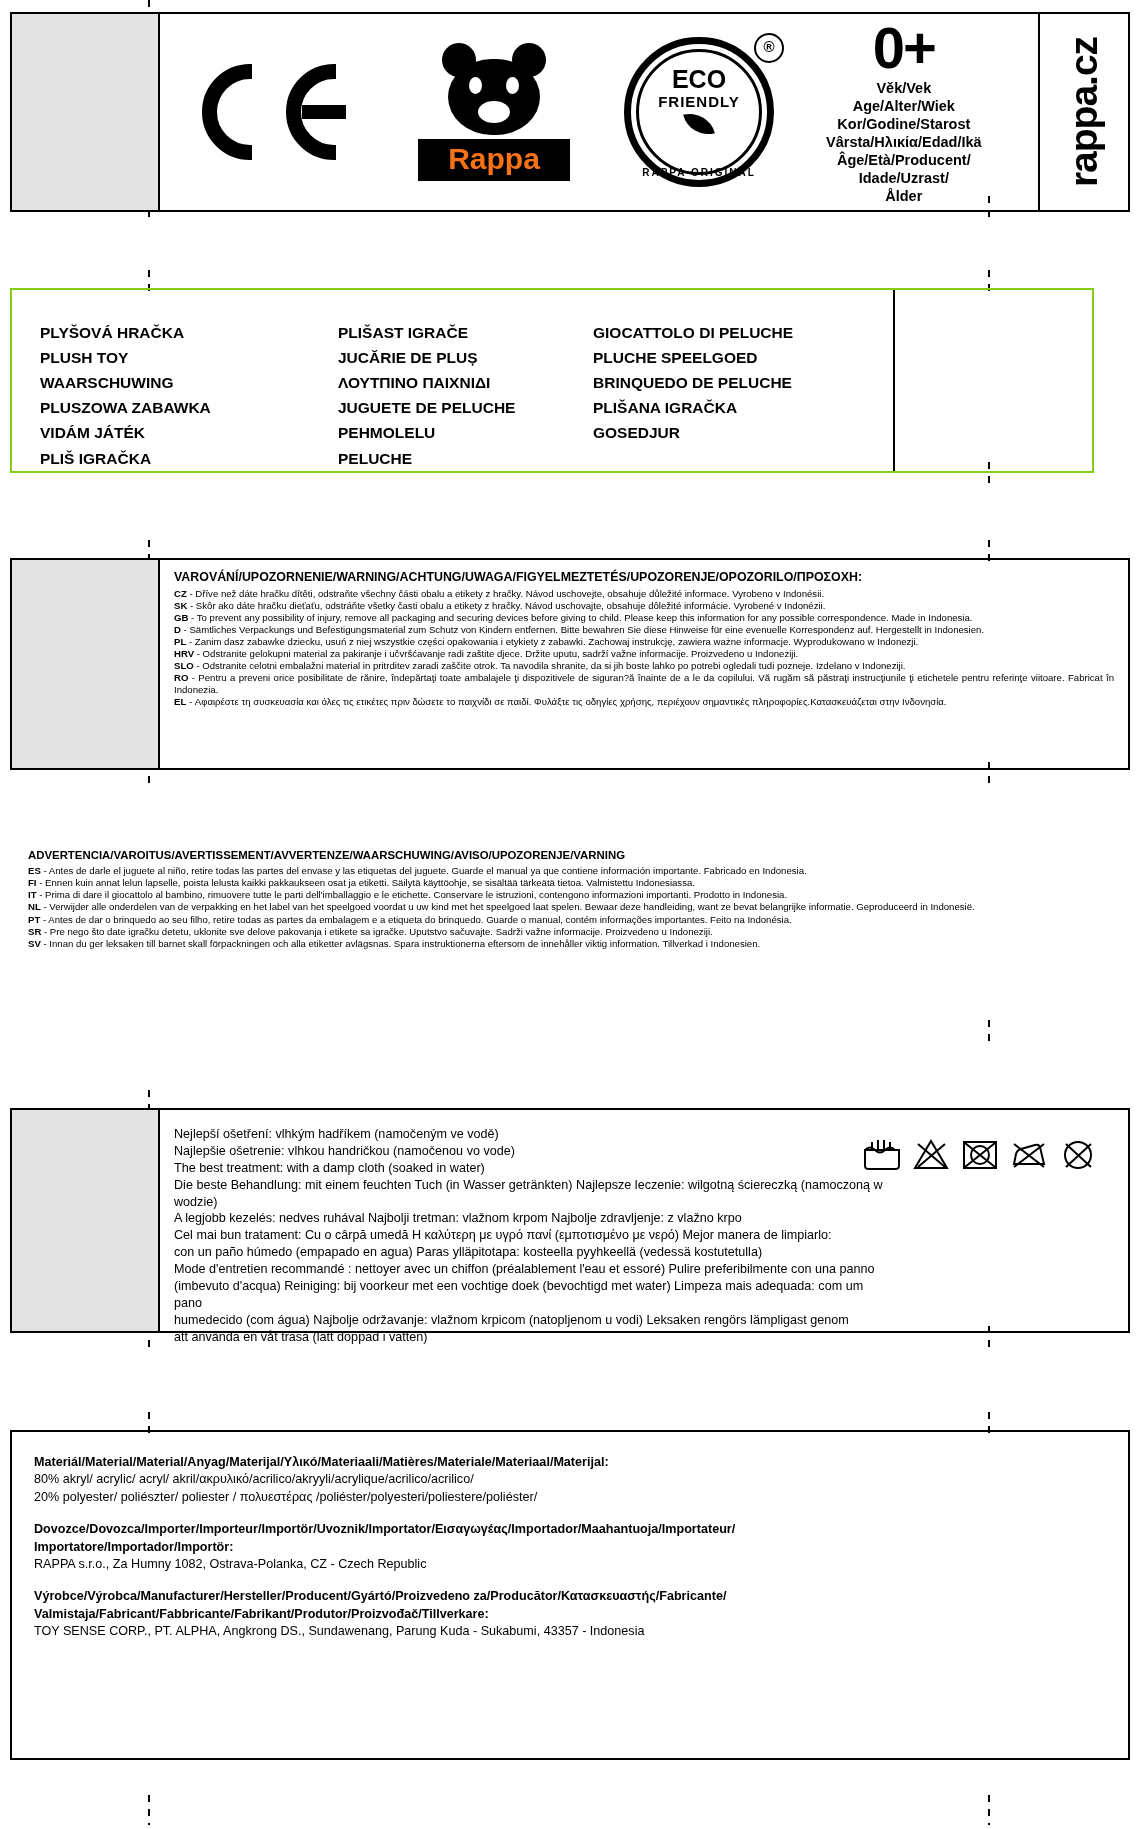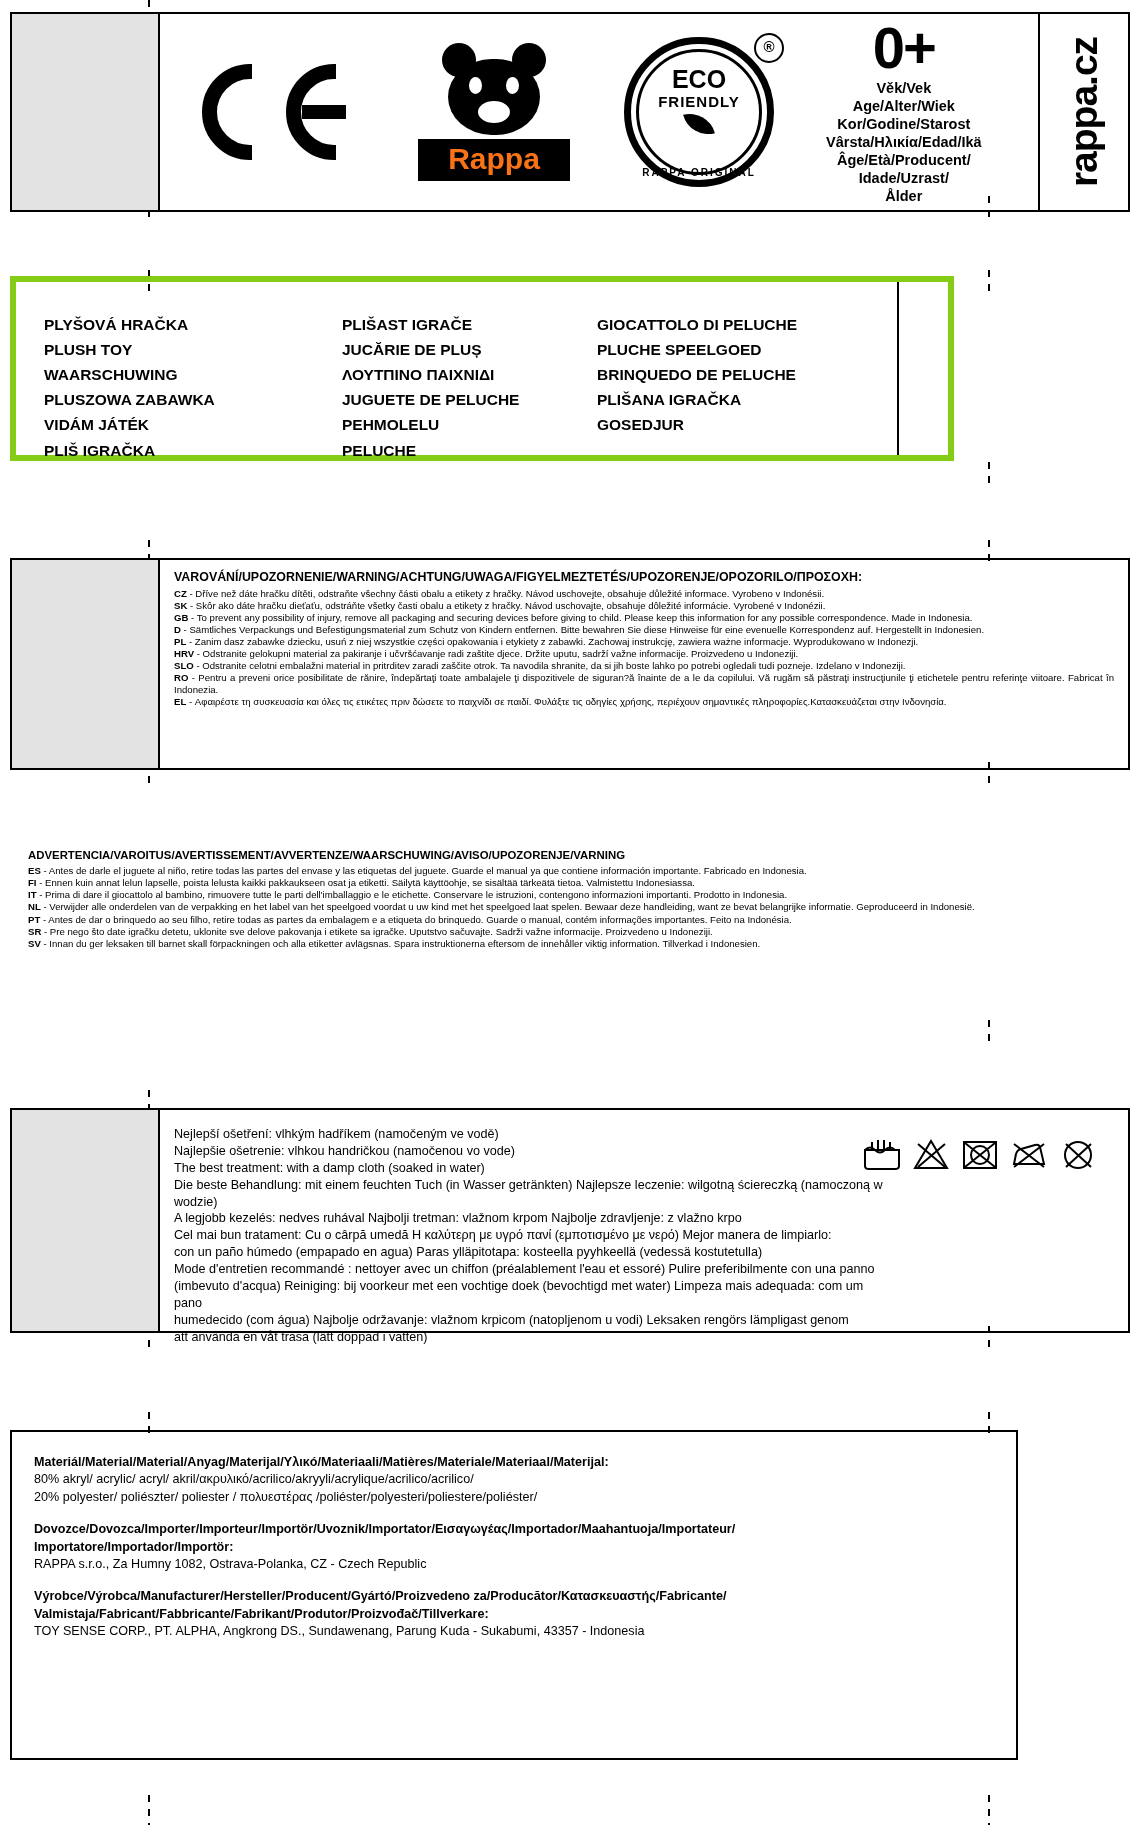--- a/index.html
+++ b/index.html
@@ -246,24 +246,24 @@
   }
   .age-lines {
     font-size: 14.5px;
     font-weight: bold;
   }
 
   
   .names-box {
     position: absolute;
     left: 10px;
-    top: 276px;
-    width: 944px;
+    top: 288px;
+    width: 1084px;
     height: 185px;
-    border: 6px solid #84cc16;
+    border: 2px solid #84cc16;
     box-sizing: border-box;
     display: flex;
   }
   .names-inner {
     flex: 1;
     display: flex;
     padding: 30px 0 0 28px;
     gap: 0;
   }
   .names-col {
@@ -368,21 +368,21 @@
     height: 34px;
     position: relative;
   }
   .sym svg { display: block; }
 
   
   .mat-box {
     position: absolute;
     left: 10px;
     top: 1430px;
-    width: 1008px;
+    width: 1120px;
     height: 330px;
     border: 2px solid #000;
     box-sizing: border-box;
     padding: 22px 32px 0 22px;
     font-size: 12.6px;
     line-height: 1.38;
   }
   .mat-title {
     font-weight: bold;
   }

